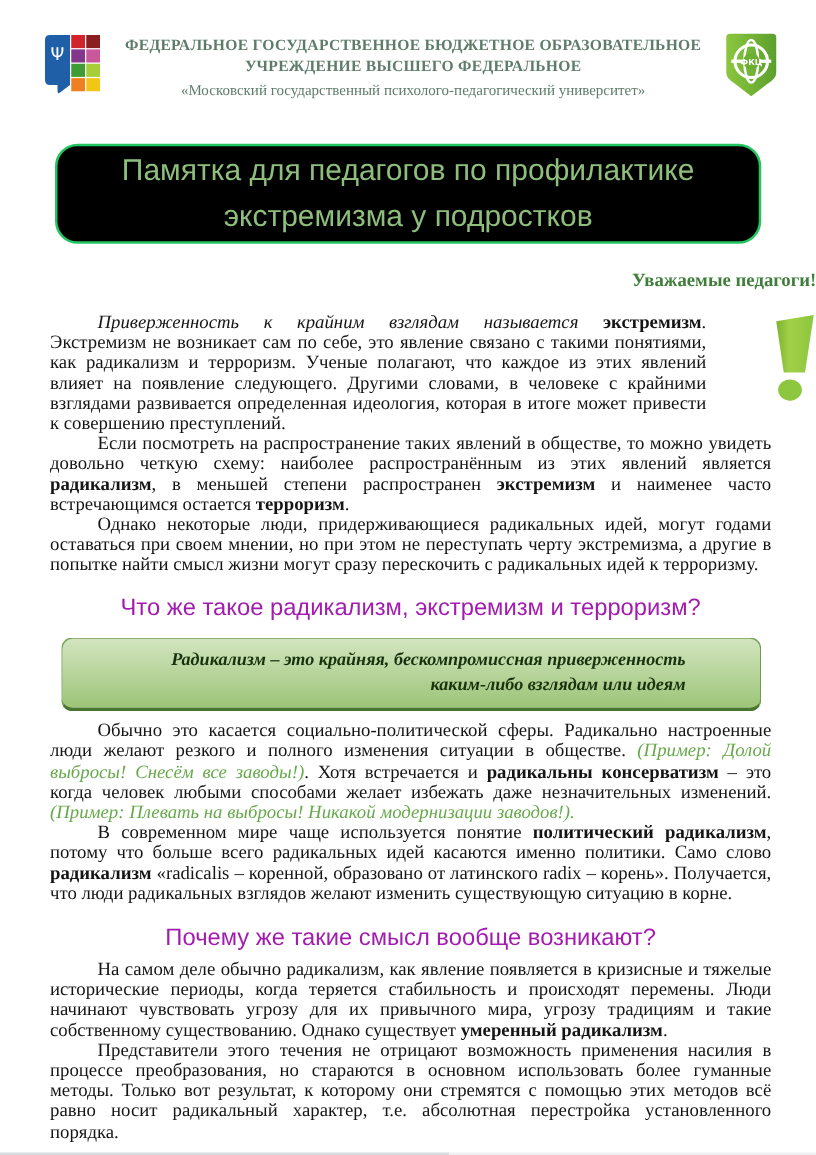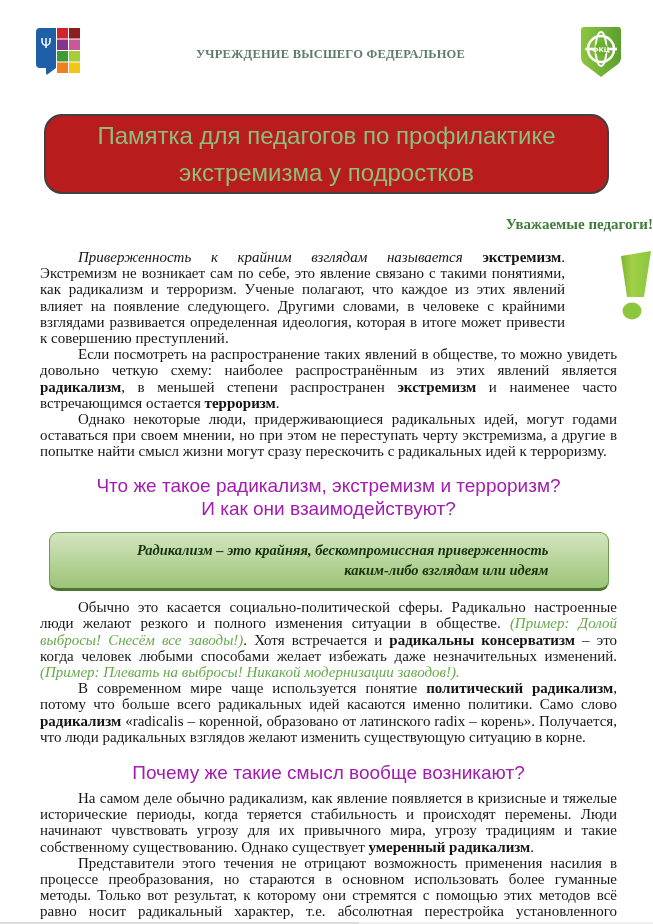--- a/index.html
+++ b/index.html
@@ -8,22 +8,22 @@
     font-family:"Liberation Serif",serif;color:#151515;
   }
   
   .header{display:flex;align-items:center;justify-content:space-between;padding:24px 26px 0 30px;}
   .logo{flex:0 0 auto;}
   .org-block{flex:1 1 auto;text-align:center;color:#5f7c6b;padding:0 8px;}
   .org-line{font-weight:bold;font-size:12.5px;line-height:1.3;letter-spacing:.2px;}
   .org-sub{font-size:12px;line-height:1.5;margin-top:2px;}
   
   .title-box{
-    margin:30px auto 16px;width:561px;min-height:76px;border:2px solid #404040;border-radius:18px;
-    display:flex;align-items:center;justify-content:center;background:#b91c1c;
+    margin:30px auto 16px;width:561px;min-height:76px;border:2px solid #22c55e;border-radius:18px;
+    display:flex;align-items:center;justify-content:center;background:#000000;
   }
   .title-text{
     font-family:"Liberation Sans",sans-serif;font-size:24px;line-height:1.55;color:#8ebe7c;
     text-align:center;width:470px;
   }
   
   .greeting{margin-top:22px;text-align:right;font-weight:bold;font-size:15px;color:#3f7d3a;}
   
   .content{padding:16px 36px 0 40px;}
   .body-p{margin:0;font-size:15px;line-height:16.2px;text-align:justify;text-indent:38px;}
@@ -71,21 +71,23 @@
         <rect x="27" y="13.5" width="11" height="10.5" fill="#82368c"></rect>
         <rect x="39" y="13.5" width="11" height="10.5" fill="#c9579a"></rect>
         <rect x="27" y="25" width="11" height="10.5" fill="#3f9c35"></rect>
         <rect x="39" y="25" width="11" height="10.5" fill="#a6ce39"></rect>
         <rect x="27" y="36.5" width="11" height="10.5" fill="#ef8022"></rect>
         <rect x="39" y="36.5" width="11" height="10.5" fill="#f2c616"></rect>
       </svg>
     </div>
 
     <div class="org-block">
+      <div class="org-line">ФЕДЕРАЛЬНОЕ ГОСУДАРСТВЕННОЕ БЮДЖЕТНОЕ ОБРАЗОВАТЕЛЬНОЕ</div>
       <div class="org-line">УЧРЕЖДЕНИЕ ВЫСШЕГО ФЕДЕРАЛЬНОЕ</div>
+      <div class="org-sub">«Московский государственный психолого-педагогический университет»</div>
     </div>
 
     <div class="logo">
       <svg width="52" height="56" viewBox="0 0 52 56">
         <defs>
           <linearGradient id="shieldGrad" x1="0" y1="0" x2="1" y2="0">
             <stop offset="0" stop-color="#8cc63f"></stop>
             <stop offset="1" stop-color="#5ba02c"></stop>
           </linearGradient>
         </defs>
@@ -128,21 +130,20 @@
     <p class="body-p">
       <span class="run">Если посмотреть на распространение таких явлений в обществе, то можно увидеть довольно четкую схему: наиболее распространённым из этих явлений является </span><span class="run b">радикализм</span><span class="run">, в меньшей степени распространен </span><span class="run b">экстремизм</span><span class="run"> и наименее часто встречающимся остается </span><span class="run b">терроризм</span><span class="run">.</span>
     </p>
 
     <p class="body-p">
       <span class="run">Однако некоторые люди, придерживающиеся радикальных идей, могут годами оставаться при своем мнении, но при этом не переступать черту экстремизма, а другие в попытке найти смысл жизни могут сразу перескочить с радикальных идей к терроризму.</span>
     </p>
 
     <h2 class="section-h">
       <div>Что же такое радикализм, экстремизм и терроризм?</div>
-      <div>И как они взаимодействуют?</div>
     </h2>
 
     <div class="def-box">
       <span class="def-text">Радикализм – это крайняя, бескомпромиссная приверженность каким-либо взглядам или идеям</span>
     </div>
 
     <p class="body-p after-def">
       <span class="run">Обычно это касается социально-политической сферы. Радикально настроенные люди желают резкого и полного изменения ситуации в обществе. </span><span class="run gi">(Пример: Долой выбросы! Снесём все заводы!)</span><span class="run">. Хотя встречается и </span><span class="run b">радикальны консерватизм</span><span class="run"> – это когда человек любыми способами желает избежать даже незначительных изменений. </span><span class="run gi">(Пример: Плевать на выбросы! Никакой модернизации заводов!).</span>
     </p>
 

